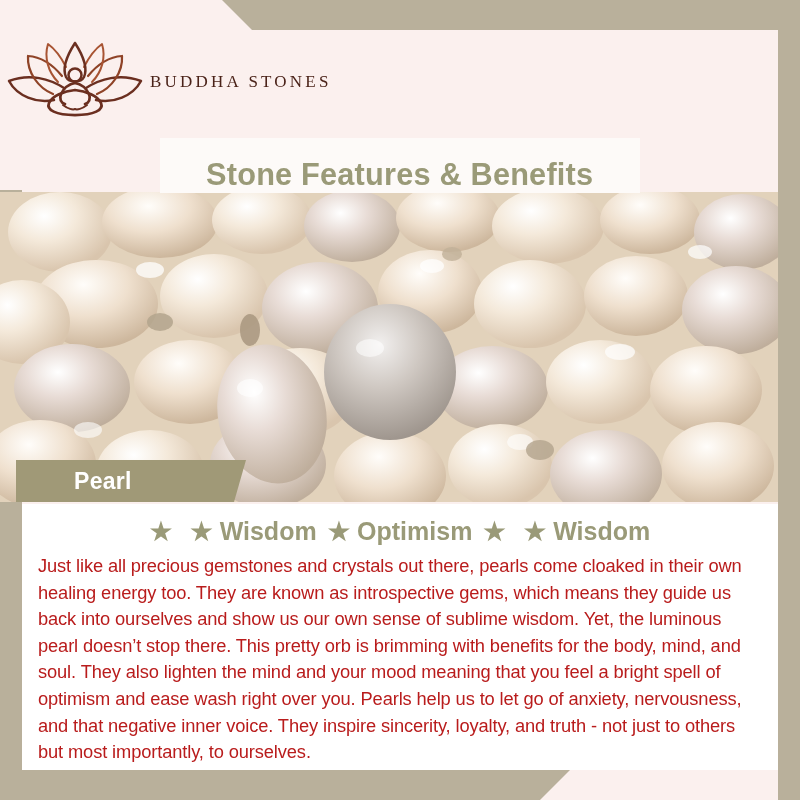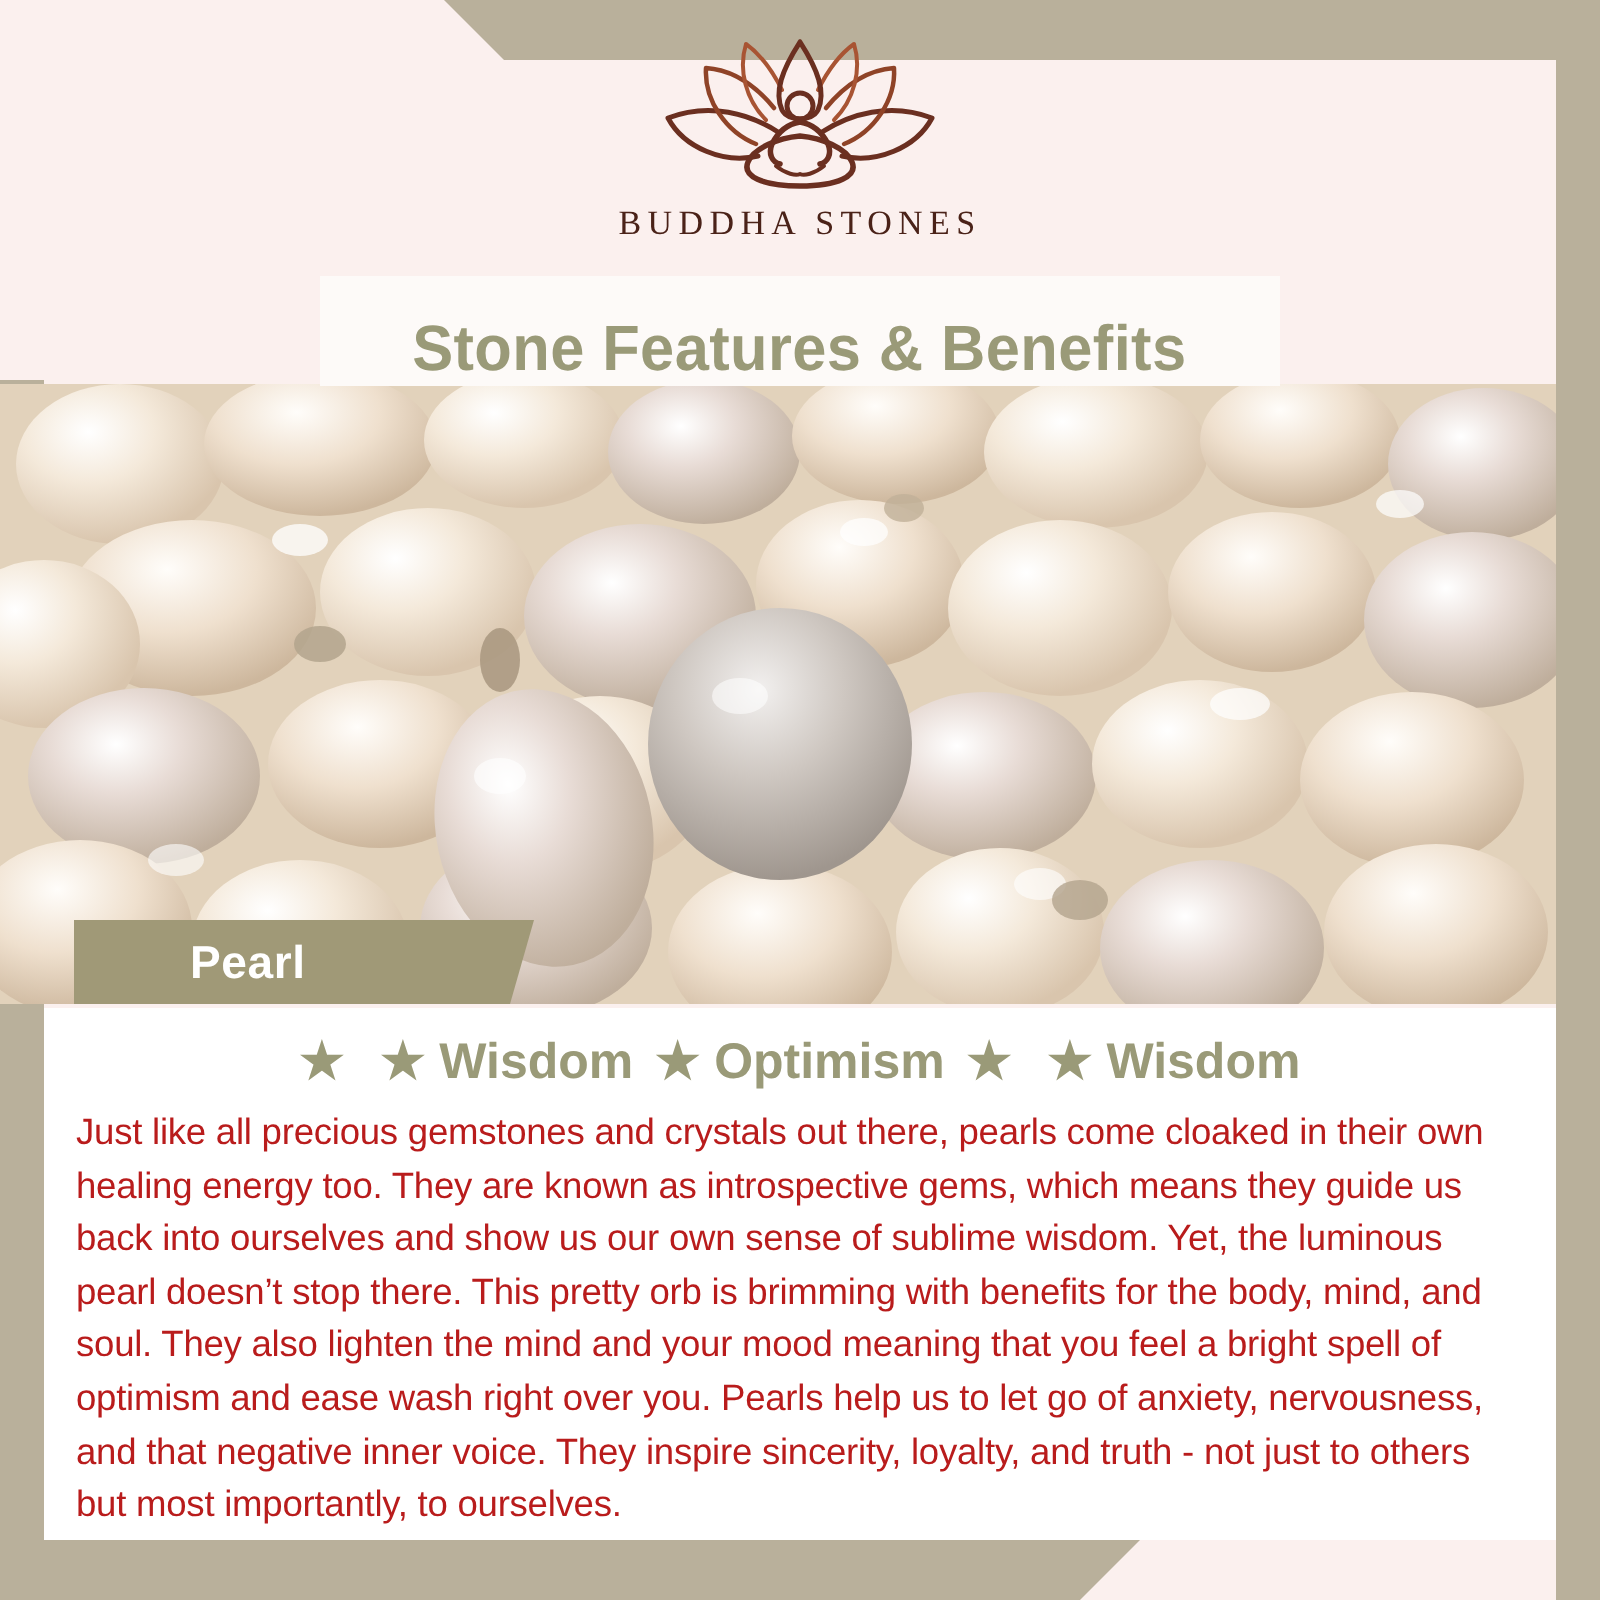--- a/index.html
+++ b/index.html
@@ -54,21 +54,20 @@
     z-index: 1;
   }
 
   
   .logo-area {
     position: absolute;
     top: 0; left: 0;
     width: 800px; height: 140px;
     z-index: 3;
     display: flex;
-    flex-direction: column;
     align-items: center;
     justify-content: flex-start;
     padding-top: 18px;
     box-sizing: border-box;
   }
   .logo-mark {
     width: 150px;
     height: 78px;
     display: block;
   }
@@ -113,21 +112,21 @@
     width: 778px;
     height: 310px;
     overflow: hidden;
     z-index: 2;
     background: #ddd0bd;
   }
   .photo svg { display: block; width: 778px; height: 310px; }
 
   .photo-label {
     position: absolute;
-    left: 37px;
+    left: 16px;
     bottom: 0;
     width: 230px;
     height: 42px;
     background: #a09977;
     clip-path: polygon(0 0, 230px 0, 218px 42px, 0 42px);
     display: flex;
     align-items: center;
     z-index: 4;
   }
   .photo-label span {

